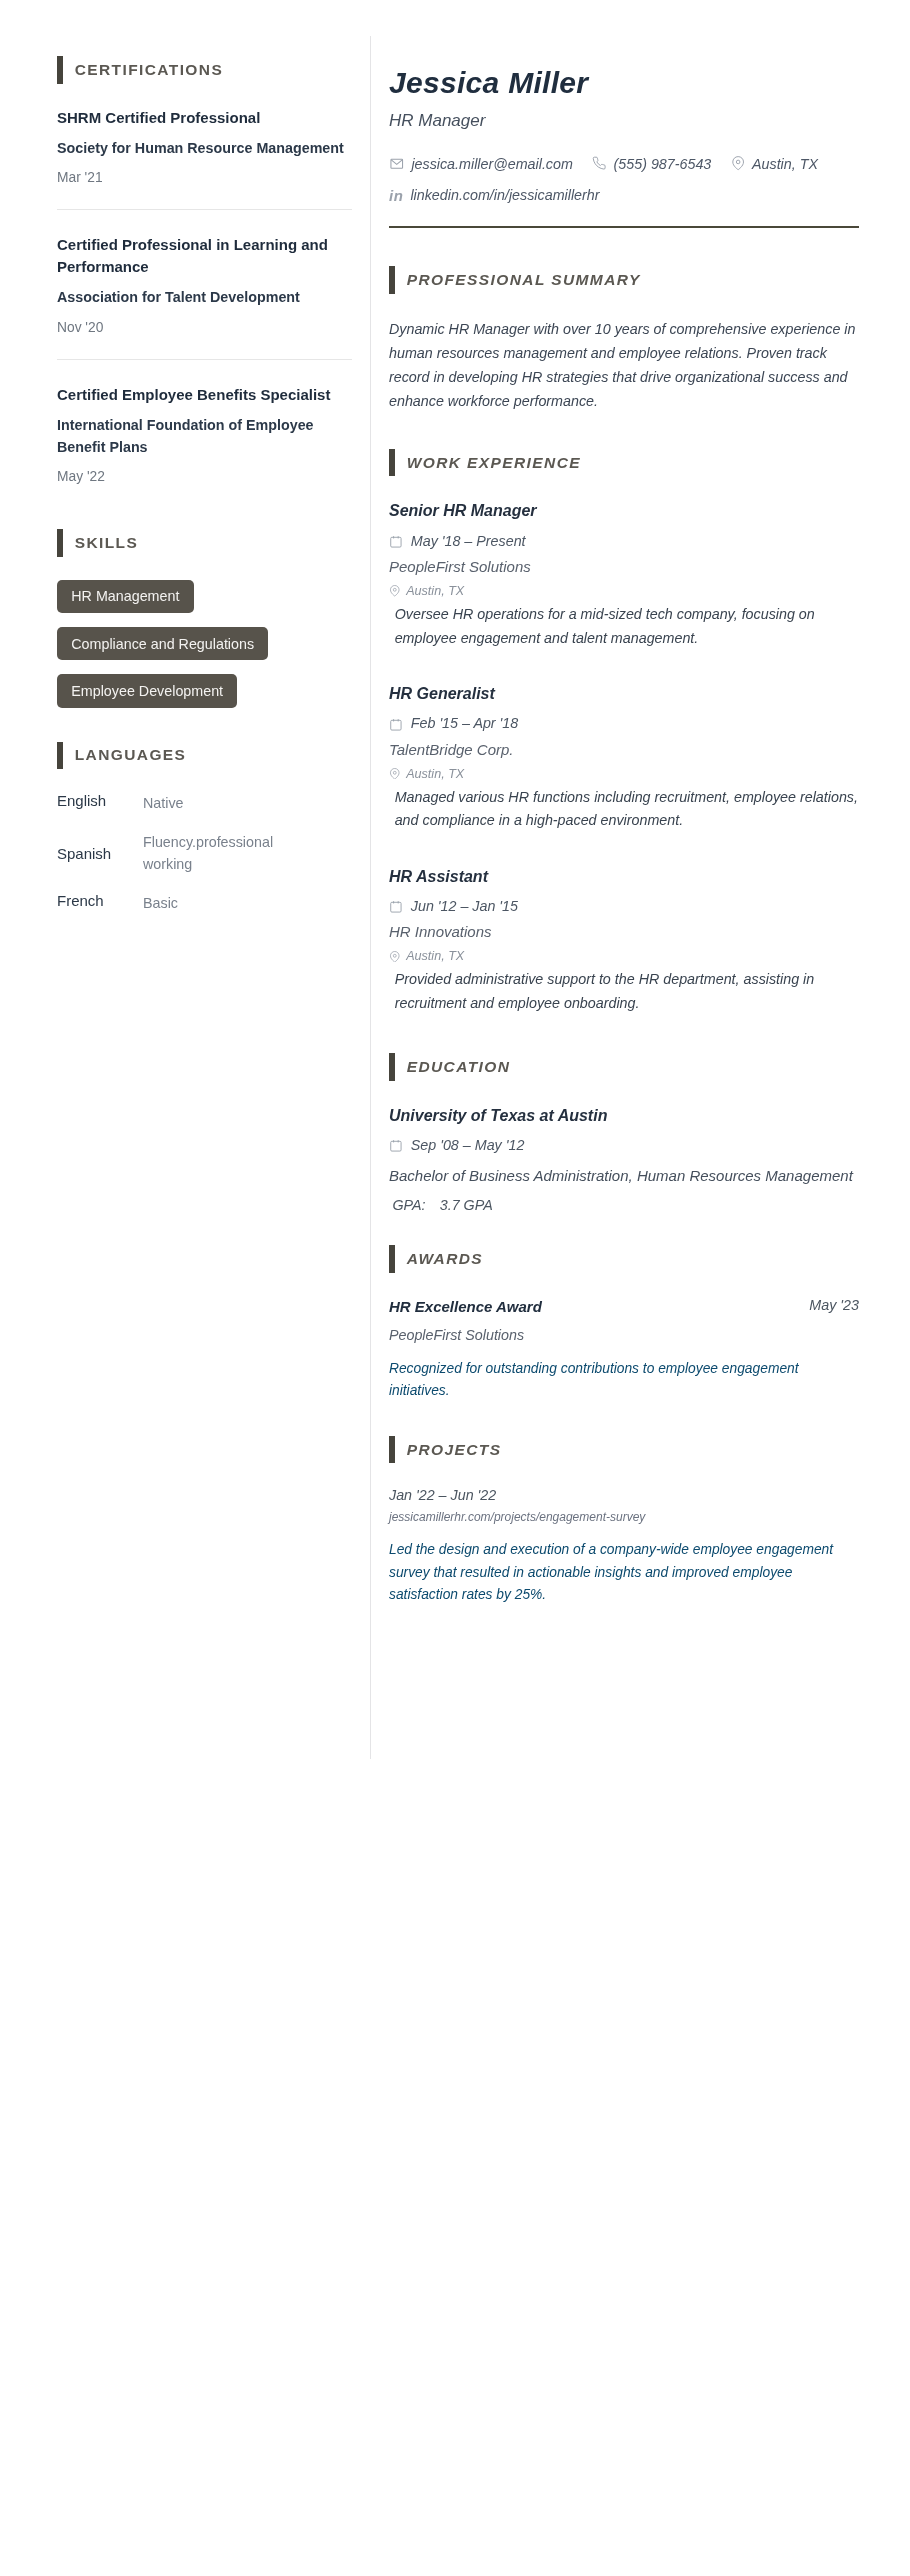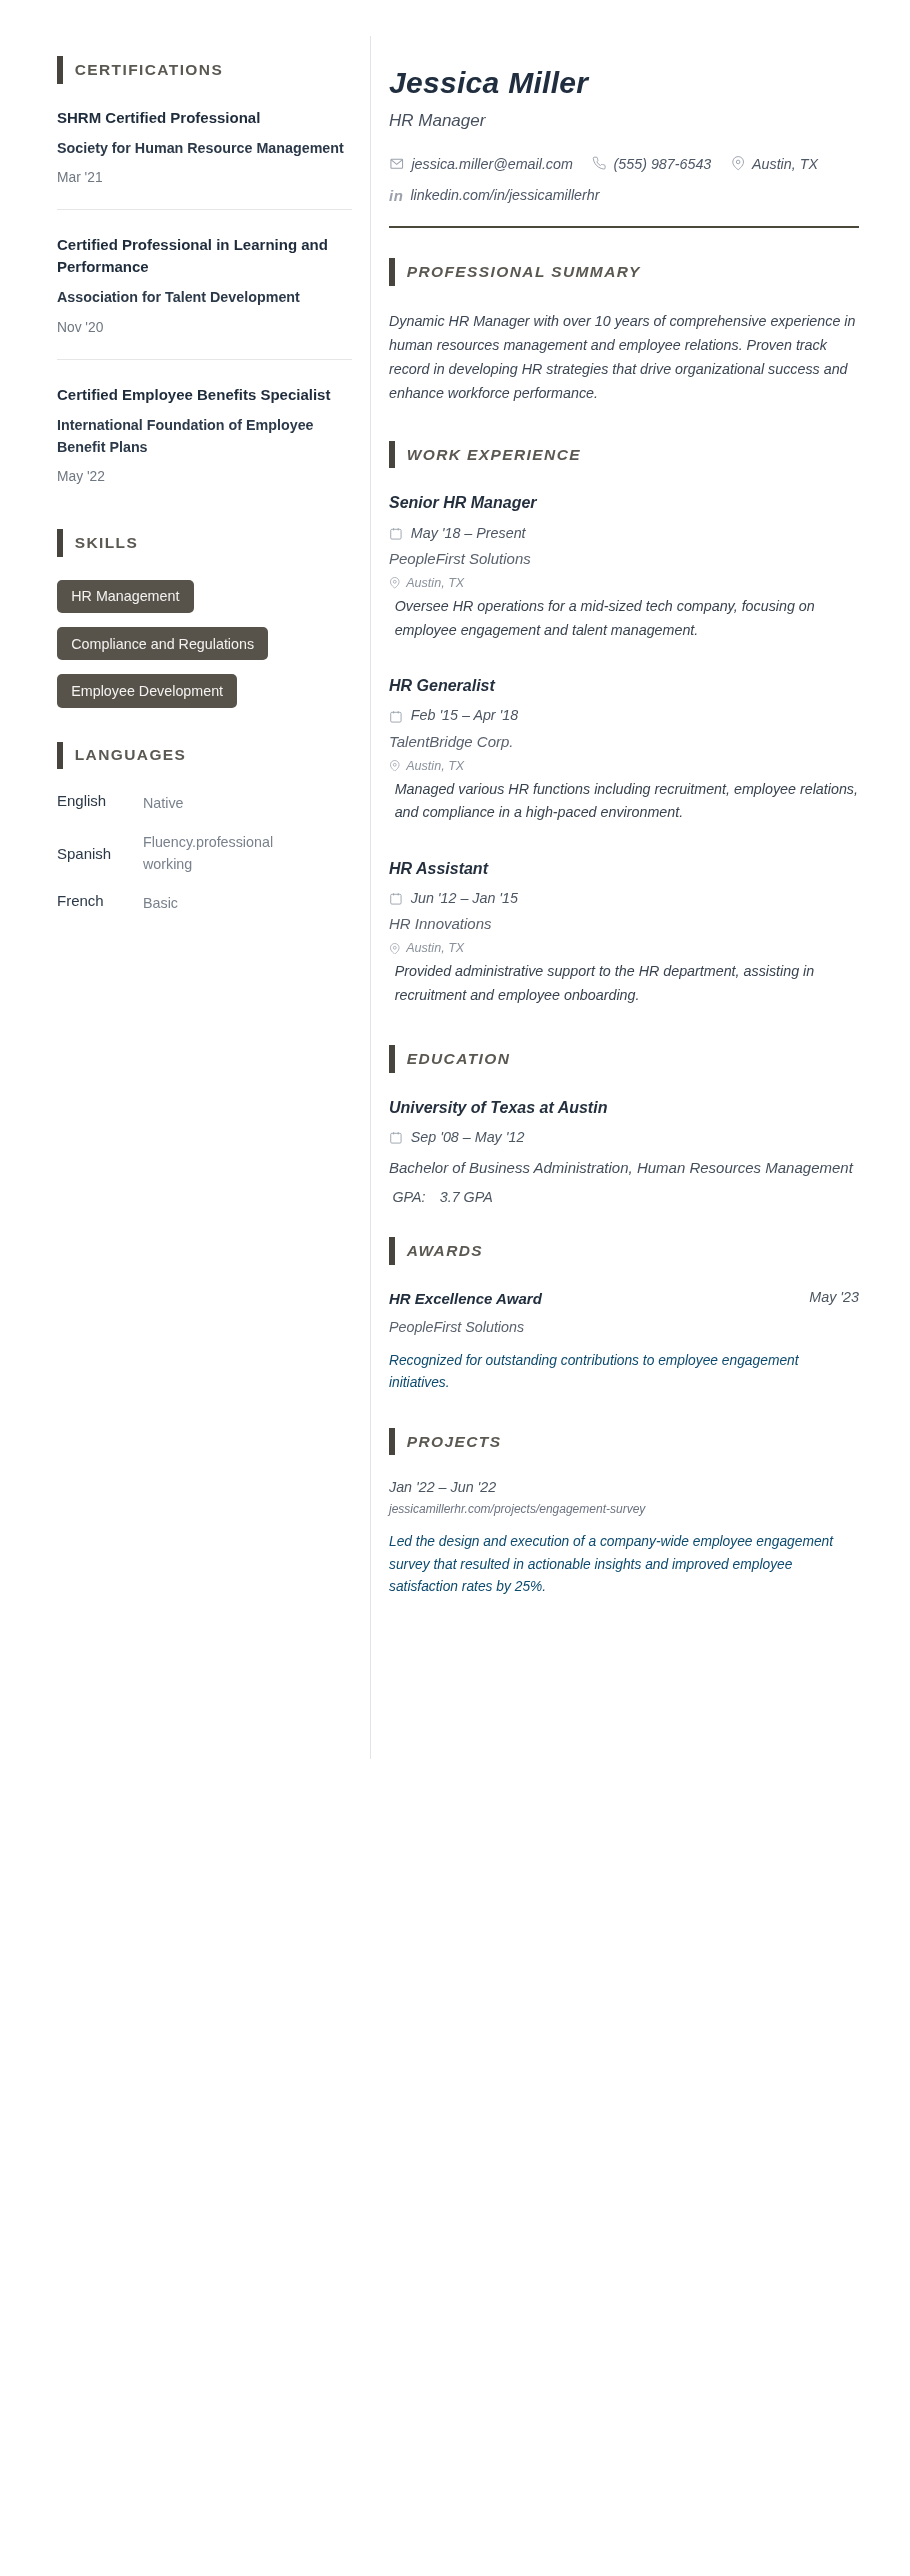--- a/index.html
+++ b/index.html
@@ -158,21 +158,21 @@
       </div>
       <div class="contact-row second">
         <div class="contact-item">
           <span class="in-icon">in</span>
           <span>linkedin.com/in/jessicamillerhr</span>
         </div>
       </div>
 
       <div class="head-rule"></div>
 
-      <div class="sec-head" style="margin-top:30px;text-align:right;">
+      <div class="sec-head" style="margin-top:38px;text-align:right;">
         <div class="sec-bar"></div>
         <div class="sec-title">PROFESSIONAL SUMMARY</div>
       </div>
       <p class="summary">Dynamic HR Manager with over 10 years of comprehensive experience in human resources management and employee relations. Proven track record in developing HR strategies that drive organizational success and enhance workforce performance.</p>
 
       <div class="sec-head" style="margin-top:36px;">
         <div class="sec-bar"></div>
         <div class="sec-title">WORK EXPERIENCE</div>
       </div>
 

